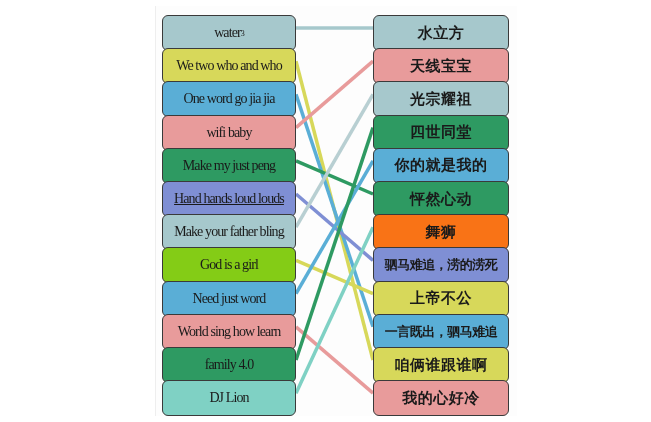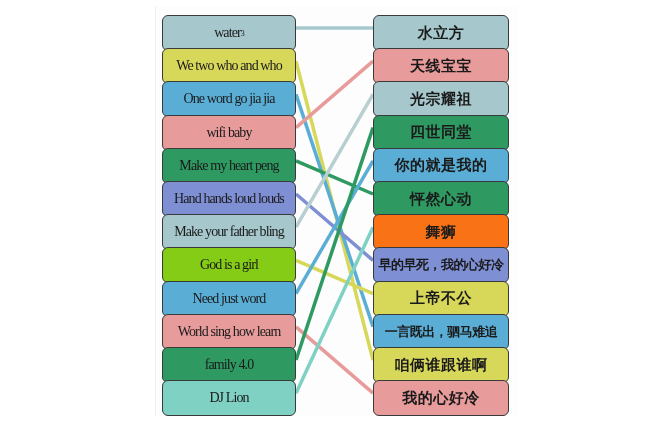--- a/index.html
+++ b/index.html
@@ -43,23 +43,23 @@
     <div class="box left-box" style="top: 48.2px; background: rgb(215, 216, 90);">
       <span>We two who and who</span>
     </div>
     <div class="box left-box" style="top: 81.4px; background: rgb(90, 174, 214);">
       <span>One word go jia jia</span>
     </div>
     <div class="box left-box" style="top: 114.6px; background: rgb(232, 155, 155);">
       <span>wifi baby</span>
     </div>
     <div class="box left-box" style="top: 147.8px; background: rgb(46, 154, 98);">
-      <span>Make my heart peng</span>
+      <span>Make my just peng</span>
     </div>
-    <div class="box left-box" style="top: 181px; background: rgb(127, 143, 212);">
+    <div class="box left-box" style="top: 181px; background: rgb(127, 143, 212); text-decoration: underline;">
       <span>Hand hands loud louds</span>
     </div>
     <div class="box left-box" style="top: 214.2px; background: rgb(166, 200, 204);">
       <span>Make your father bling</span>
     </div>
     <div class="box left-box" style="top: 247.4px; background: #84cc16;">
       <span>God is a girl</span>
     </div>
     <div class="box left-box" style="top: 280.6px; background: rgb(90, 174, 214);">
       <span>Need just word</span>
@@ -90,21 +90,21 @@
     <div class="box right-box" style="top: 147.8px; background: rgb(90, 174, 214);">
       <span>你的就是我的</span>
     </div>
     <div class="box right-box" style="top: 181px; background: rgb(46, 154, 98);">
       <span>怦然心动</span>
     </div>
     <div class="box right-box" style="top: 214.2px; background: #f97316;">
       <span>舞狮</span>
     </div>
     <div class="box right-box small" style="top: 247.4px; background: rgb(127, 143, 212);">
-      <span>早的早死，我的心好冷</span>
+      <span>驷马难追，涝的涝死</span>
     </div>
     <div class="box right-box" style="top: 280.6px; background: rgb(215, 216, 90);">
       <span>上帝不公</span>
     </div>
     <div class="box right-box small" style="top: 313.8px; background: rgb(90, 174, 214);">
       <span>一言既出，驷马难追</span>
     </div>
     <div class="box right-box" style="top: 347px; background: rgb(215, 216, 90);">
       <span>咱俩谁跟谁啊</span>
     </div>

